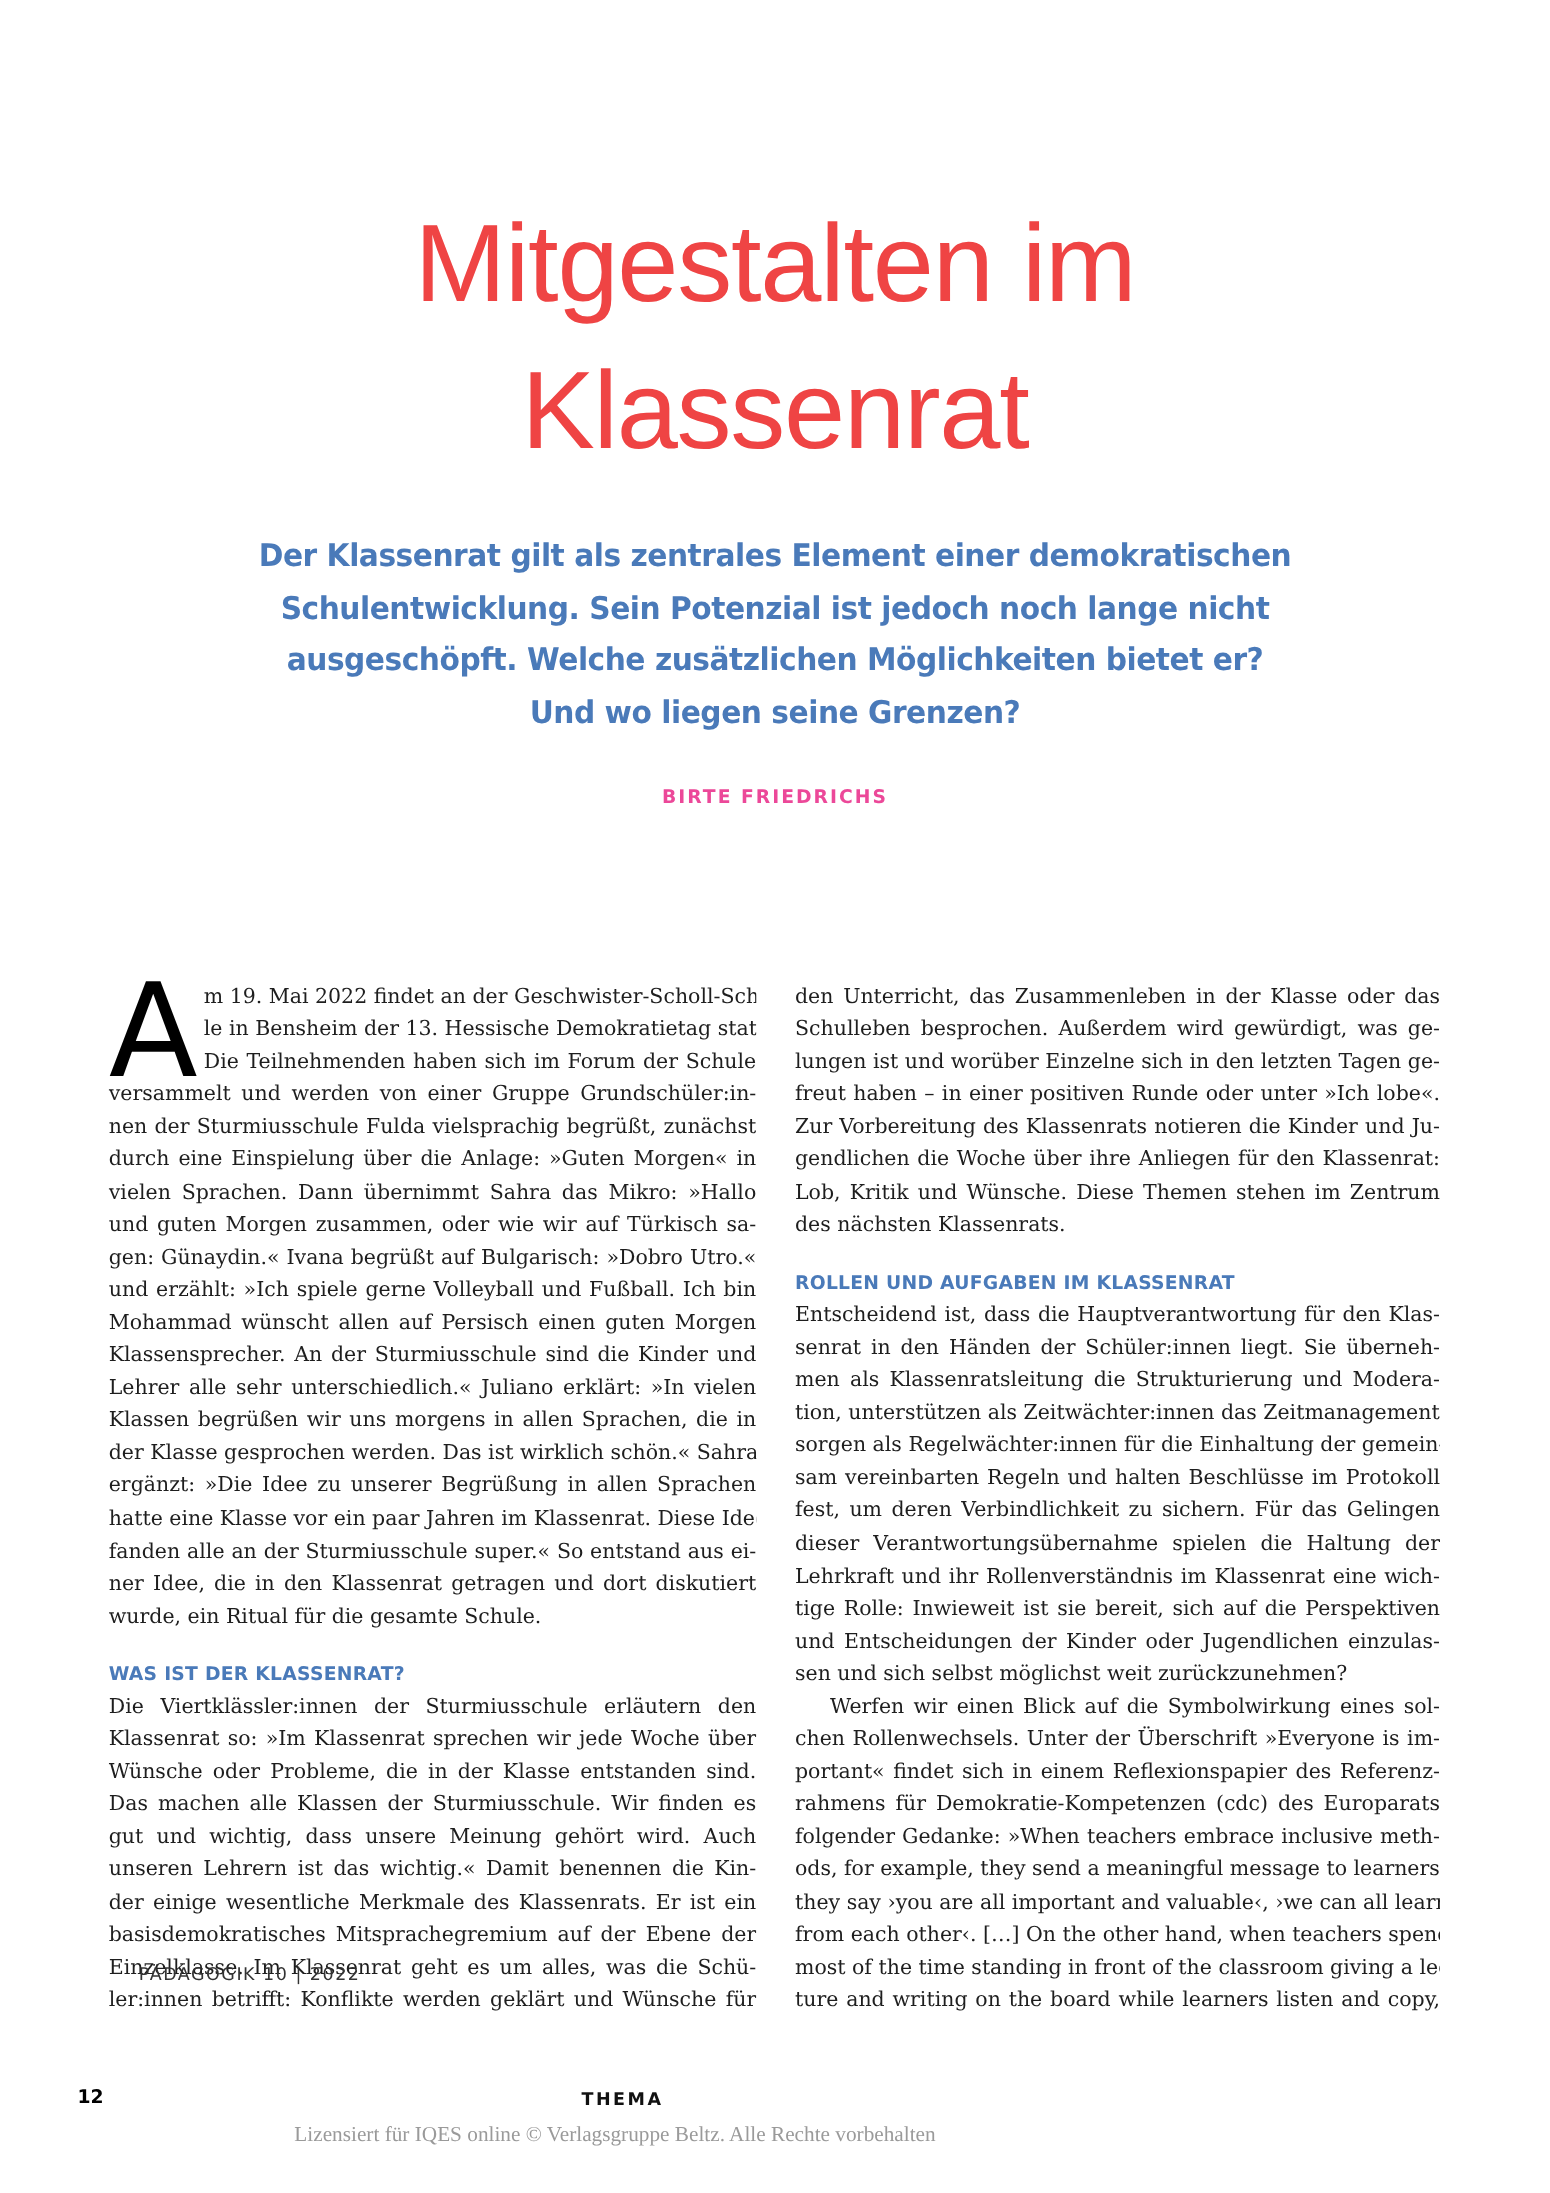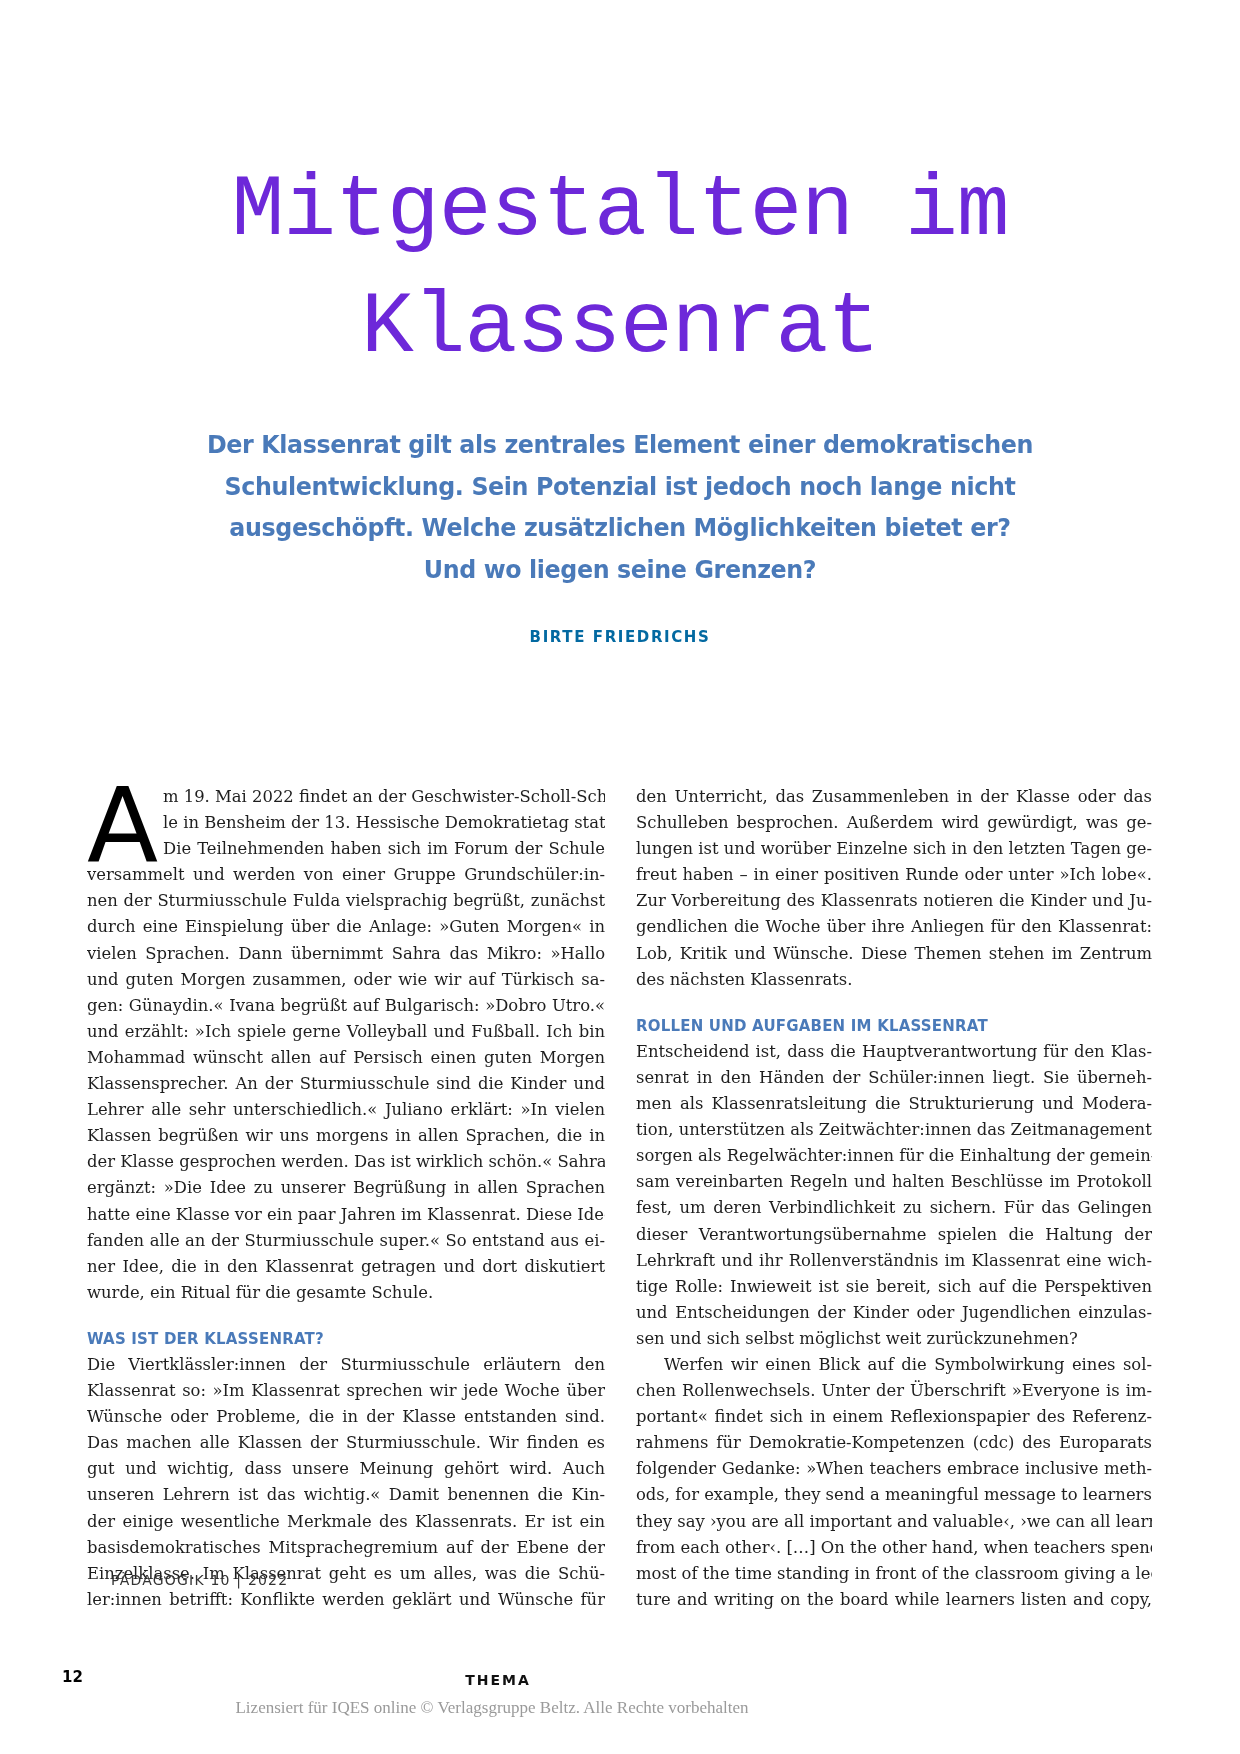--- a/index.html
+++ b/index.html
@@ -1,26 +1,26 @@
 <!DOCTYPE html>
 <html><head>
 <meta charset="utf-8">
 <style>
   html, body { margin: 0; padding: 0; background: #ffffff; }
   body { width: 1240px; height: 1754px; position: relative; overflow: hidden; color: #1a1a1a; }
   .title { position: absolute; left: 0; width: 1240px; text-align: center;
-    font-family: Liberation Mono, monospace; font-weight: 400; font-size: 88px; line-height: 117px;
-    top: 152px; color: #6d28d9; letter-spacing: -1px; }
+    font-family: Liberation Sans, sans-serif; font-weight: 400; font-size: 88px; line-height: 117px;
+    top: 152px; color: #ef4444; letter-spacing: -1px; }
   .title div { white-space: nowrap; }
   .lead { position: absolute; left: 100px; width: 1040px; top: 424px; text-align: center;
     font-family: "DejaVu Sans", sans-serif; font-weight: 700; font-size: 25px; line-height: 41.5px;
     color: #4a7ab9; letter-spacing: -0.4px; transform: scaleX(0.95); transform-origin: 50% 0; }
   .lead div { white-space: nowrap; }
   .author { position: absolute; left: 0; width: 1240px; top: 628px; text-align: center;
-    font-family: "DejaVu Sans", sans-serif; font-weight: 700; font-size: 15px; letter-spacing: 1.6px; color: #0369a1; }
+    font-family: "DejaVu Sans", sans-serif; font-weight: 700; font-size: 15px; letter-spacing: 1.6px; color: #ec4899; }
   .col { position: absolute; top: 784px; width: 518px;
     font-family: "DejaVu Serif", serif; font-size: 16.4px; line-height: 26.1px; color: #1e1e1e; }
   .col1 { left: 87px; }
   .col2 { left: 636px; width: 516px; }
   .ln { display: block; white-space: nowrap; text-align: justify; text-align-last: justify; height: 26.1px; overflow: hidden; }
   .ln.last { text-align-last: left; }
   .ln.indent { text-indent: 28px; }
   .ln.dc { margin-left: 76px; }
   .dropcap { position: absolute; left: 87px; top: 773px; font-family: "DejaVu Sans", sans-serif; font-size: 104px; line-height: 104px; color: #000; }
   .h2 { font-family: "DejaVu Sans", sans-serif; font-weight: 700; font-size: 15px; color: #4a7ab9;

